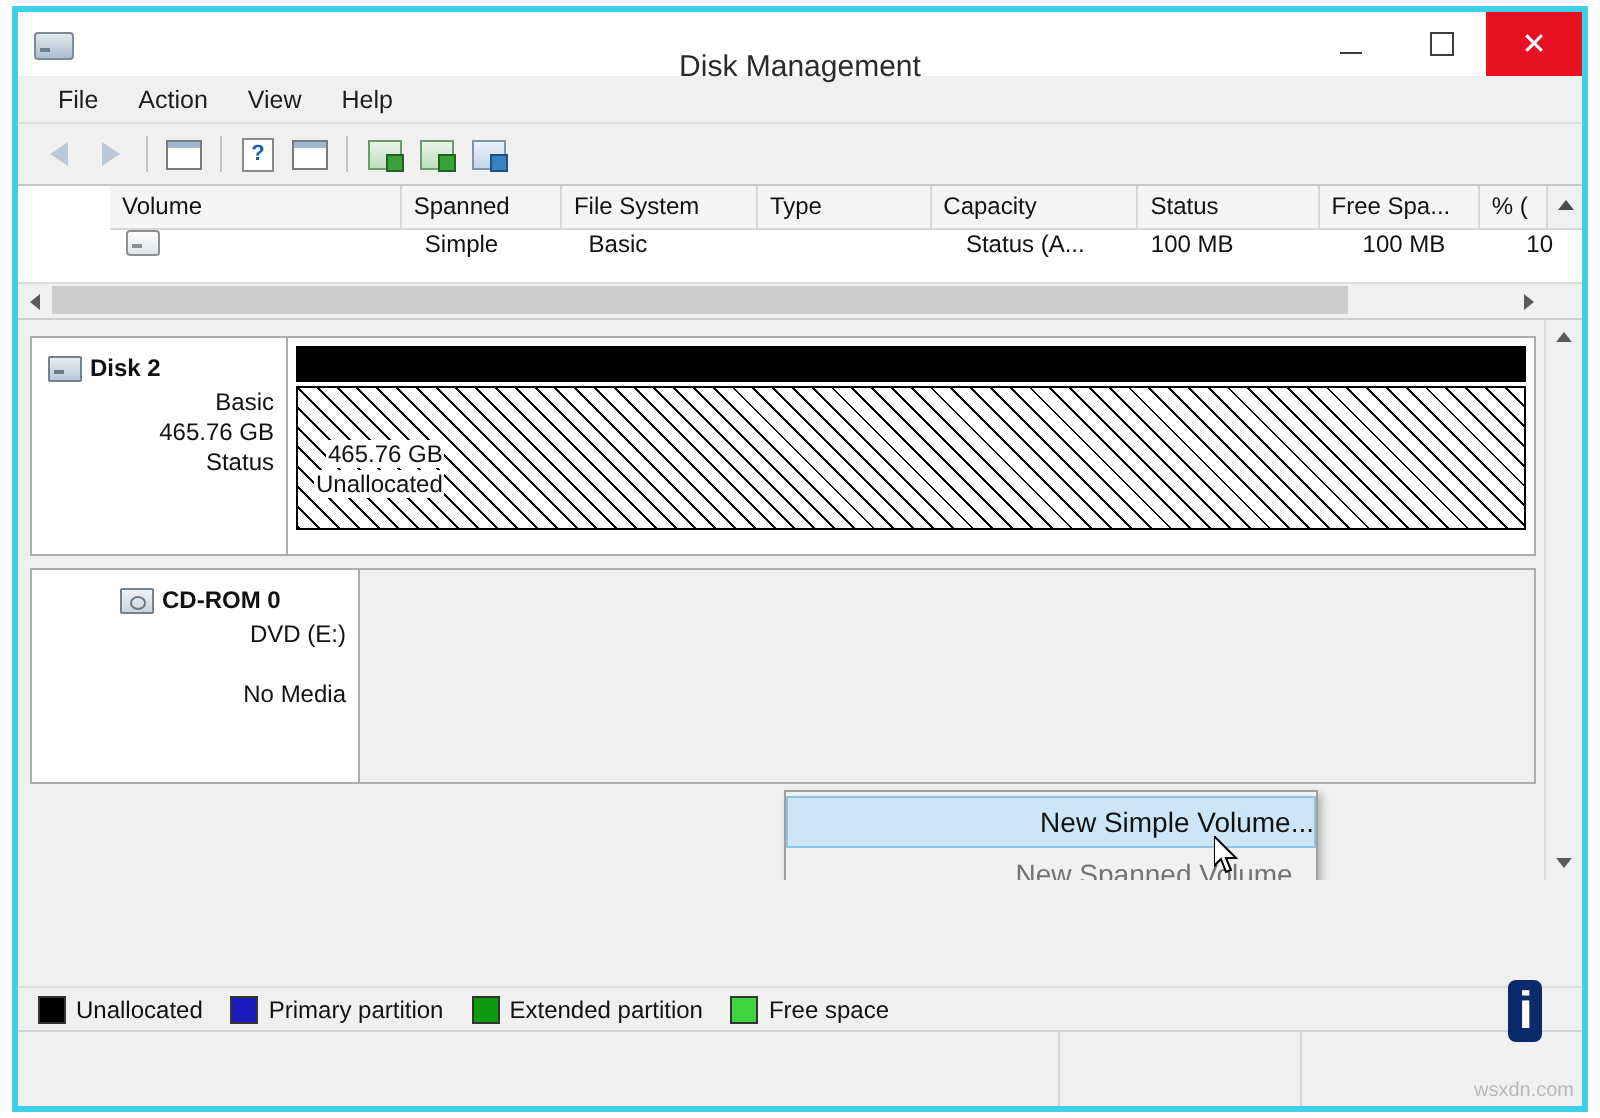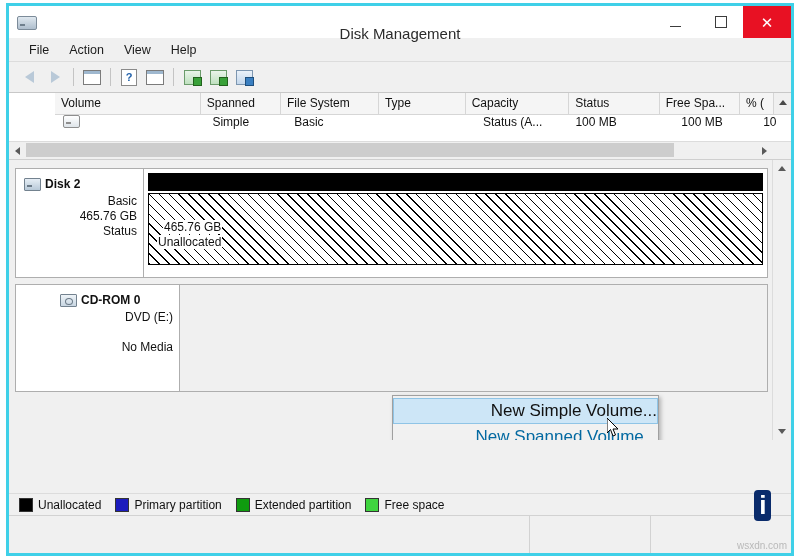--- a/index.html
+++ b/index.html
@@ -374,31 +374,31 @@
   
   .ctxmenu {
     position: absolute;
     left: 383px;
     top: 235px;
     width: 265px;
     background: #f1f1f1;
     border: 1px solid #a0a0a0;
     box-shadow: 2px 2px 4px rgba(0,0,0,0.25);
     padding: 2px 0;
-    font-size: 17px;
+    font-size: 14px;
     z-index: 20;
   }
   .ctx-item {
     height: 26px;
     line-height: 26px;
     padding-left: 40px;
     color: #111;
     white-space: nowrap;
   }
-  .ctx-item.disabled { color: #0369a1; }
+  .ctx-item.disabled { color: #737373; }
   .ctx-item.sel {
     background: #cde6f7;
     border: 1px solid #8fc4e6;
     box-sizing: border-box;
     line-height: 24px;
   }
   .cursor {
     position: absolute;
     left: 598px;
     top: 258px;

